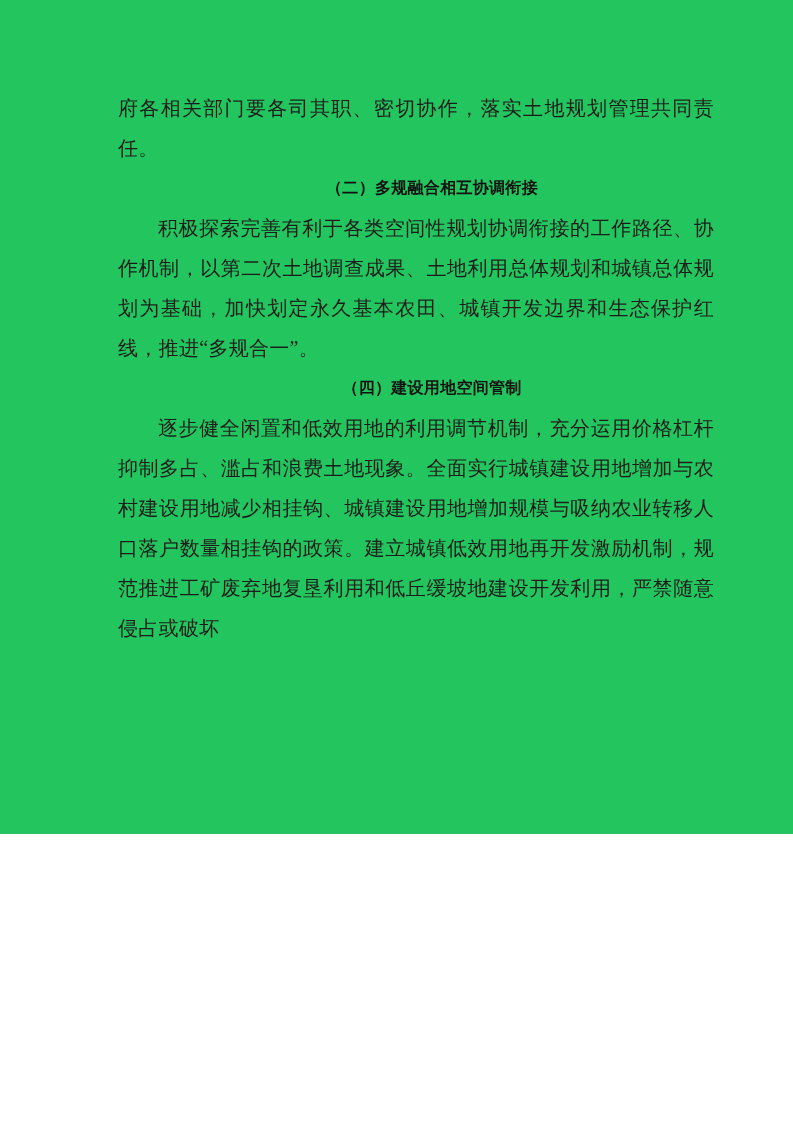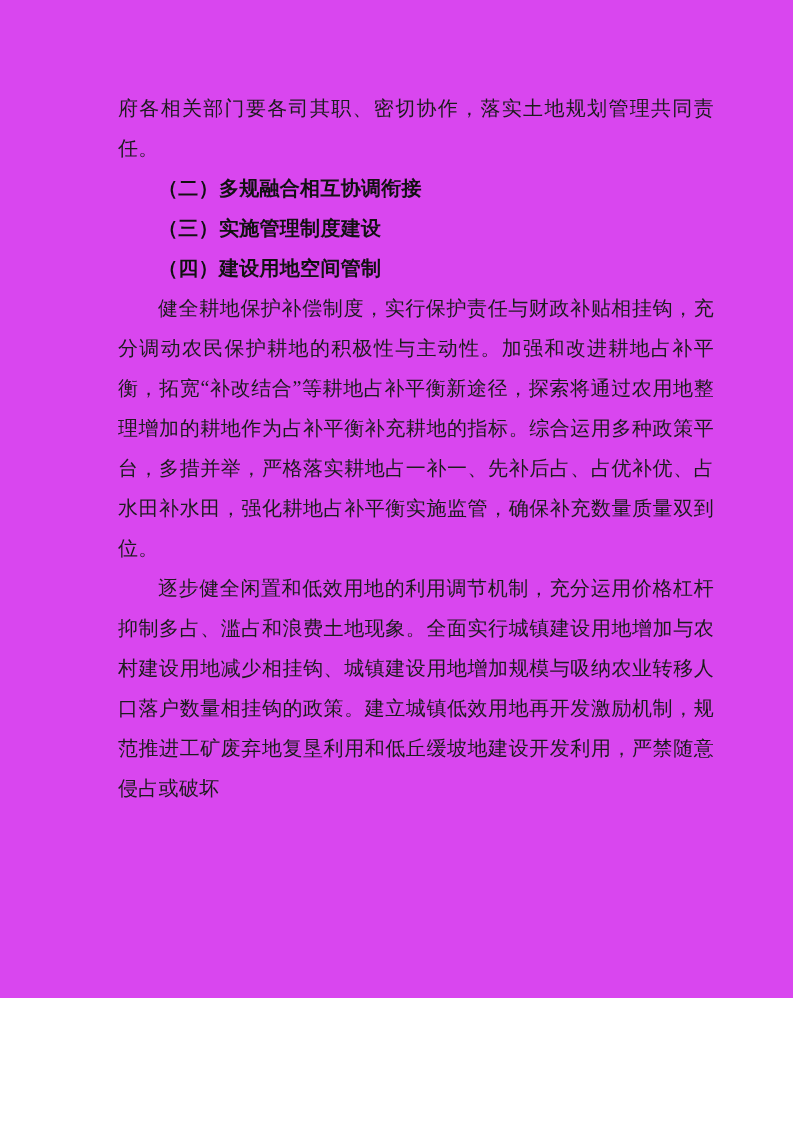--- a/index.html
+++ b/index.html
@@ -3,22 +3,22 @@
 <meta charset="utf-8">
 <style>
   html, body {
     margin: 0;
     padding: 0;
     background: #ffffff;
   }
   .page {
     position: relative;
     width: 793px;
-    height: 998px;
-    background: #d946ef;
+    height: 834px;
+    background: #22c55e;
     overflow: hidden;
     font-family: "Liberation Serif", "DejaVu Serif", serif;
     color: #1c1c1c;
   }
   .content {
     position: absolute;
     left: 118px;
     top: 88px;
     width: 596px;
   }
@@ -30,53 +30,53 @@
     text-align: justify;
     text-indent: 2em;
     font-family: "Liberation Serif", "DejaVu Serif", serif;
     font-weight: 400;
   }
   .para.continuation {
     text-indent: 0;
   }
   .heading {
     margin: 0;
-    font-size: 20px;
+    font-size: 16px;
     line-height: 40px;
     letter-spacing: 0.3px;
     text-indent: 2em;
     font-weight: 700;
     font-family: "Liberation Sans", "DejaVu Sans", sans-serif;
     color: #111111;
+    text-align: center;
   }
   .page-number {
     position: absolute;
     left: 0;
     top: 1020px;
     width: 100%;
     font-family: "Liberation Sans", "DejaVu Sans", sans-serif;
     font-size: 15px;
     color: #222222;
   }
 </style>
 </head>
 <body>
 
 <div class="page">
   <div class="content">
     <p class="para continuation">府各相关部门要各司其职、密切协作，落实土地规划管理共同责任。</p>
 
     <h3 class="heading">（二）多规融合相互协调衔接</h3>
 
+    <p class="para">积极探索完善有利于各类空间性规划协调衔接的工作路径、协作机制，以第二次土地调查成果、土地利用总体规划和城镇总体规划为基础，加快划定永久基本农田、城镇开发边界和生态保护红线，推进“多规合一”。</p>
 
-    <h3 class="heading">（三）实施管理制度建设</h3>
 
 
     <h3 class="heading">（四）建设用地空间管制</h3>
 
-    <p class="para">健全耕地保护补偿制度，实行保护责任与财政补贴相挂钩，充分调动农民保护耕地的积极性与主动性。加强和改进耕地占补平衡，拓宽“补改结合”等耕地占补平衡新途径，探索将通过农用地整理增加的耕地作为占补平衡补充耕地的指标。综合运用多种政策平台，多措并举，严格落实耕地占一补一、先补后占、占优补优、占水田补水田，强化耕地占补平衡实施监管，确保补充数量质量双到位。</p>
 
 
     <p class="para">逐步健全闲置和低效用地的利用调节机制，充分运用价格杠杆抑制多占、滥占和浪费土地现象。全面实行城镇建设用地增加与农村建设用地减少相挂钩、城镇建设用地增加规模与吸纳农业转移人口落户数量相挂钩的政策。建立城镇低效用地再开发激励机制，规范推进工矿废弃地复垦利用和低丘缓坡地建设开发利用，严禁随意侵占或破坏</p>
   </div>
 
   <div class="page-number">23</div>
 </div>
 
 </body></html>

